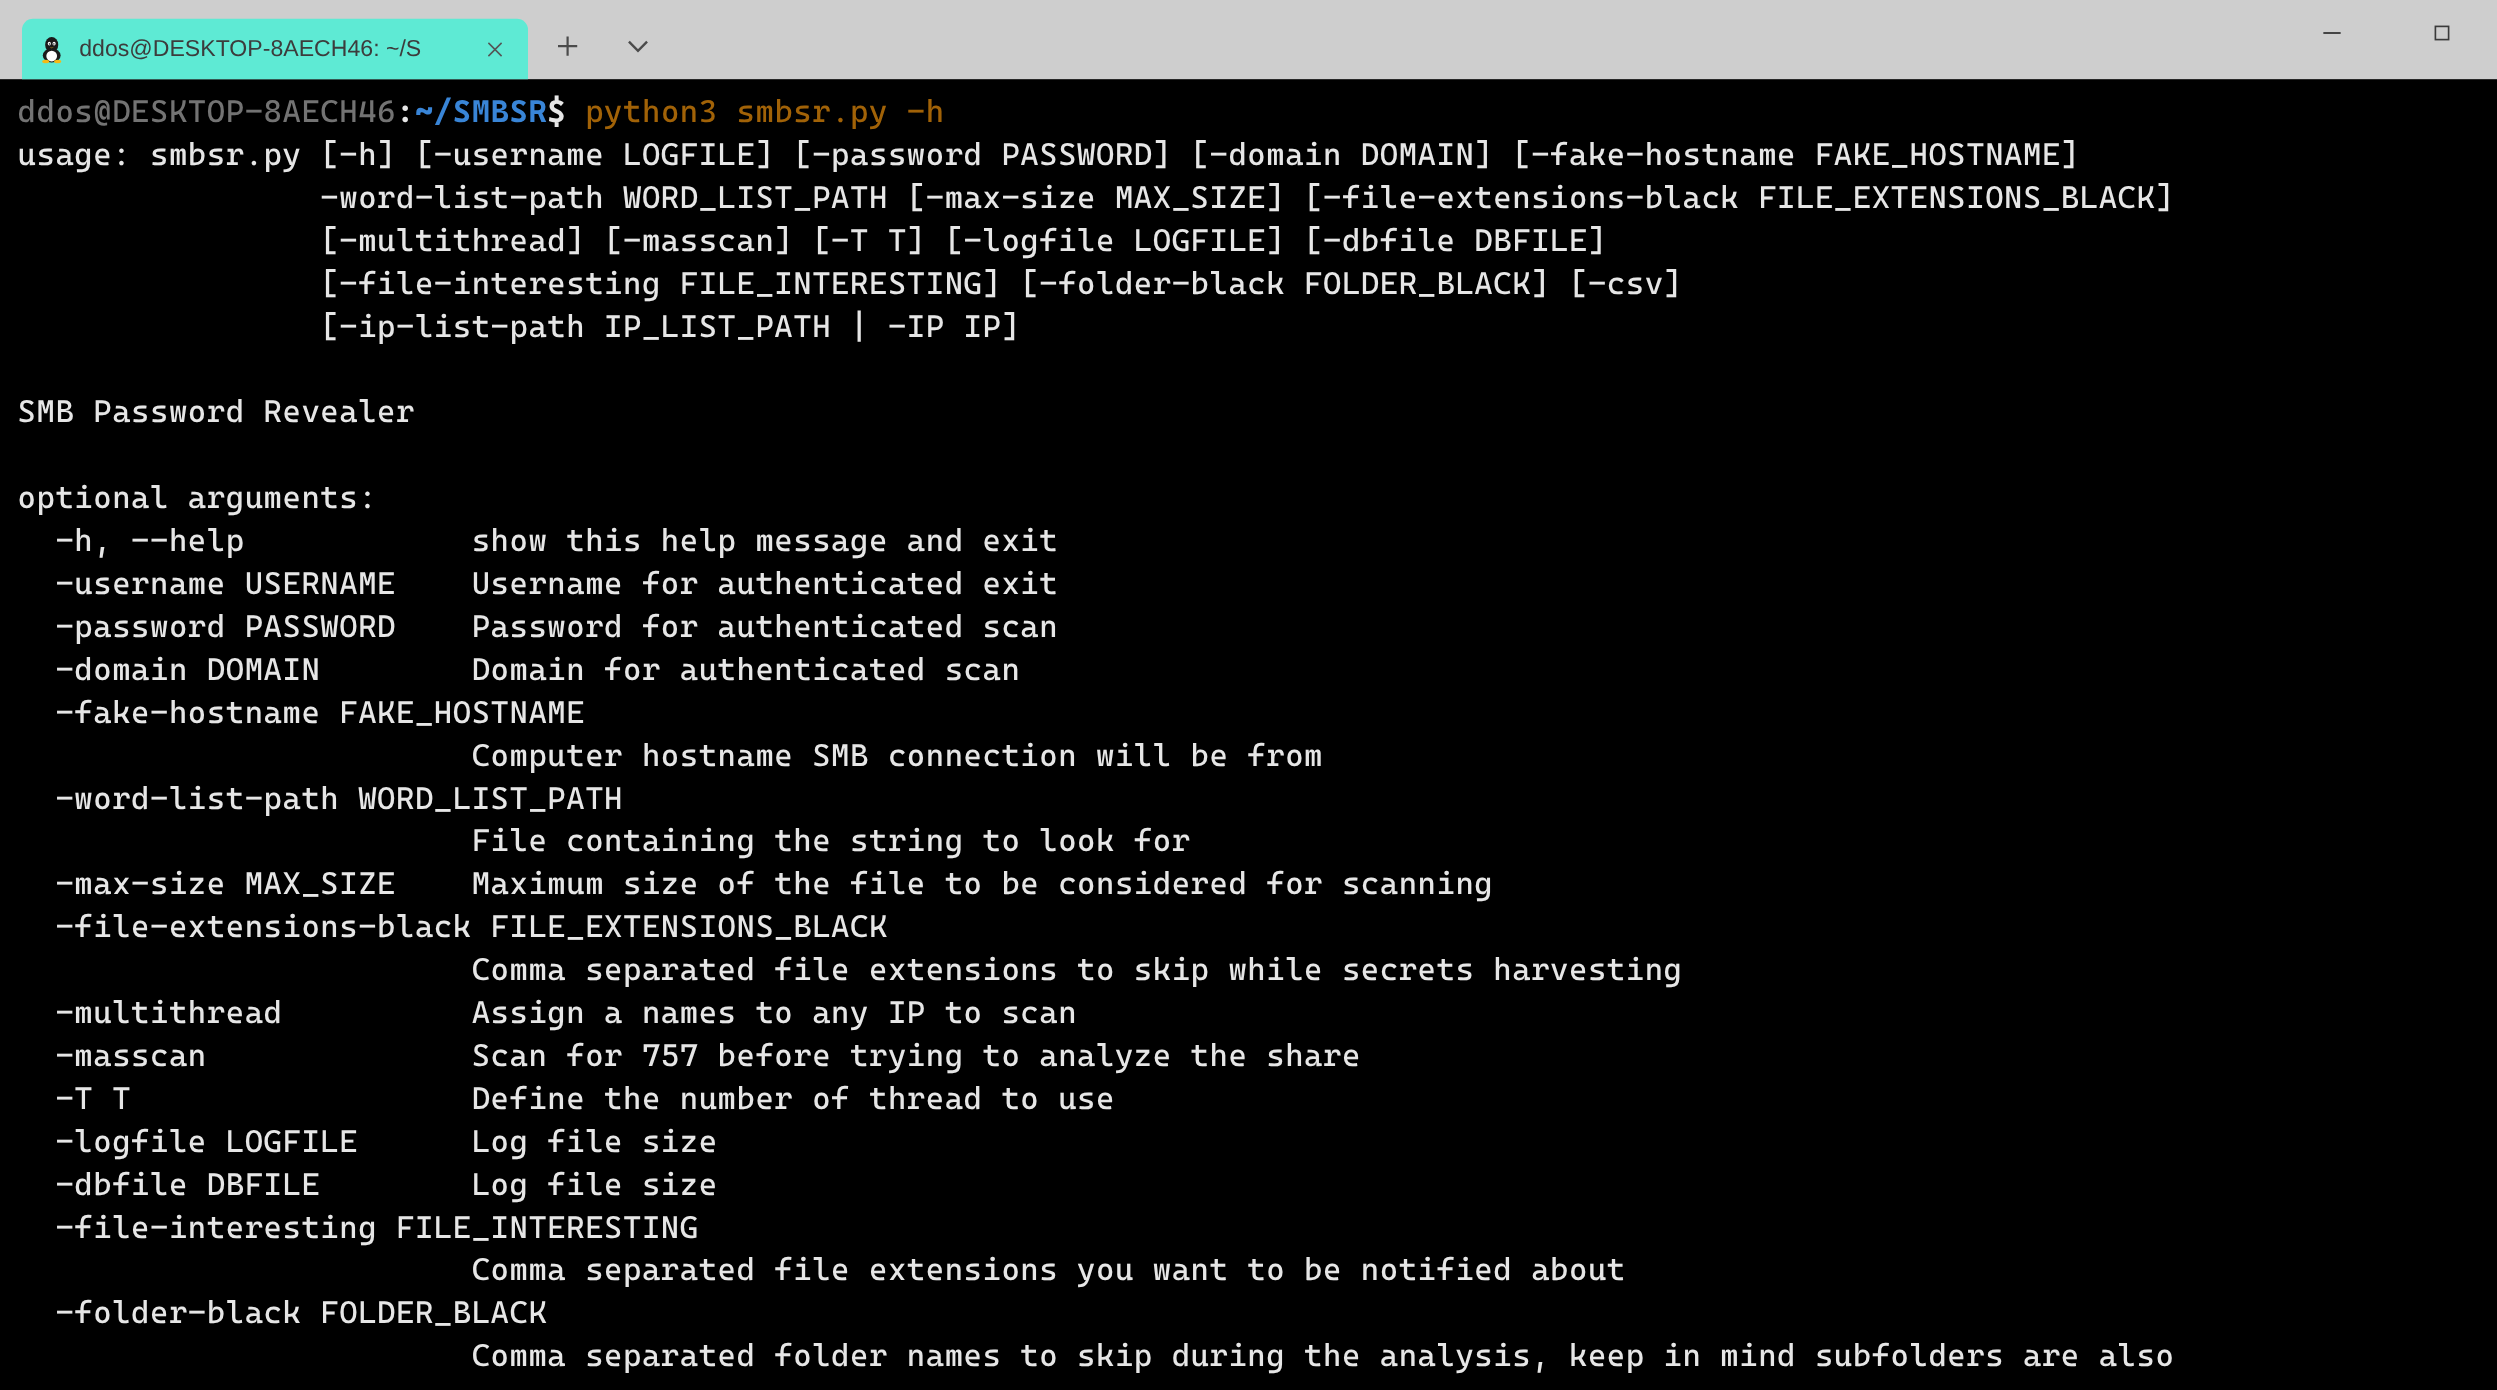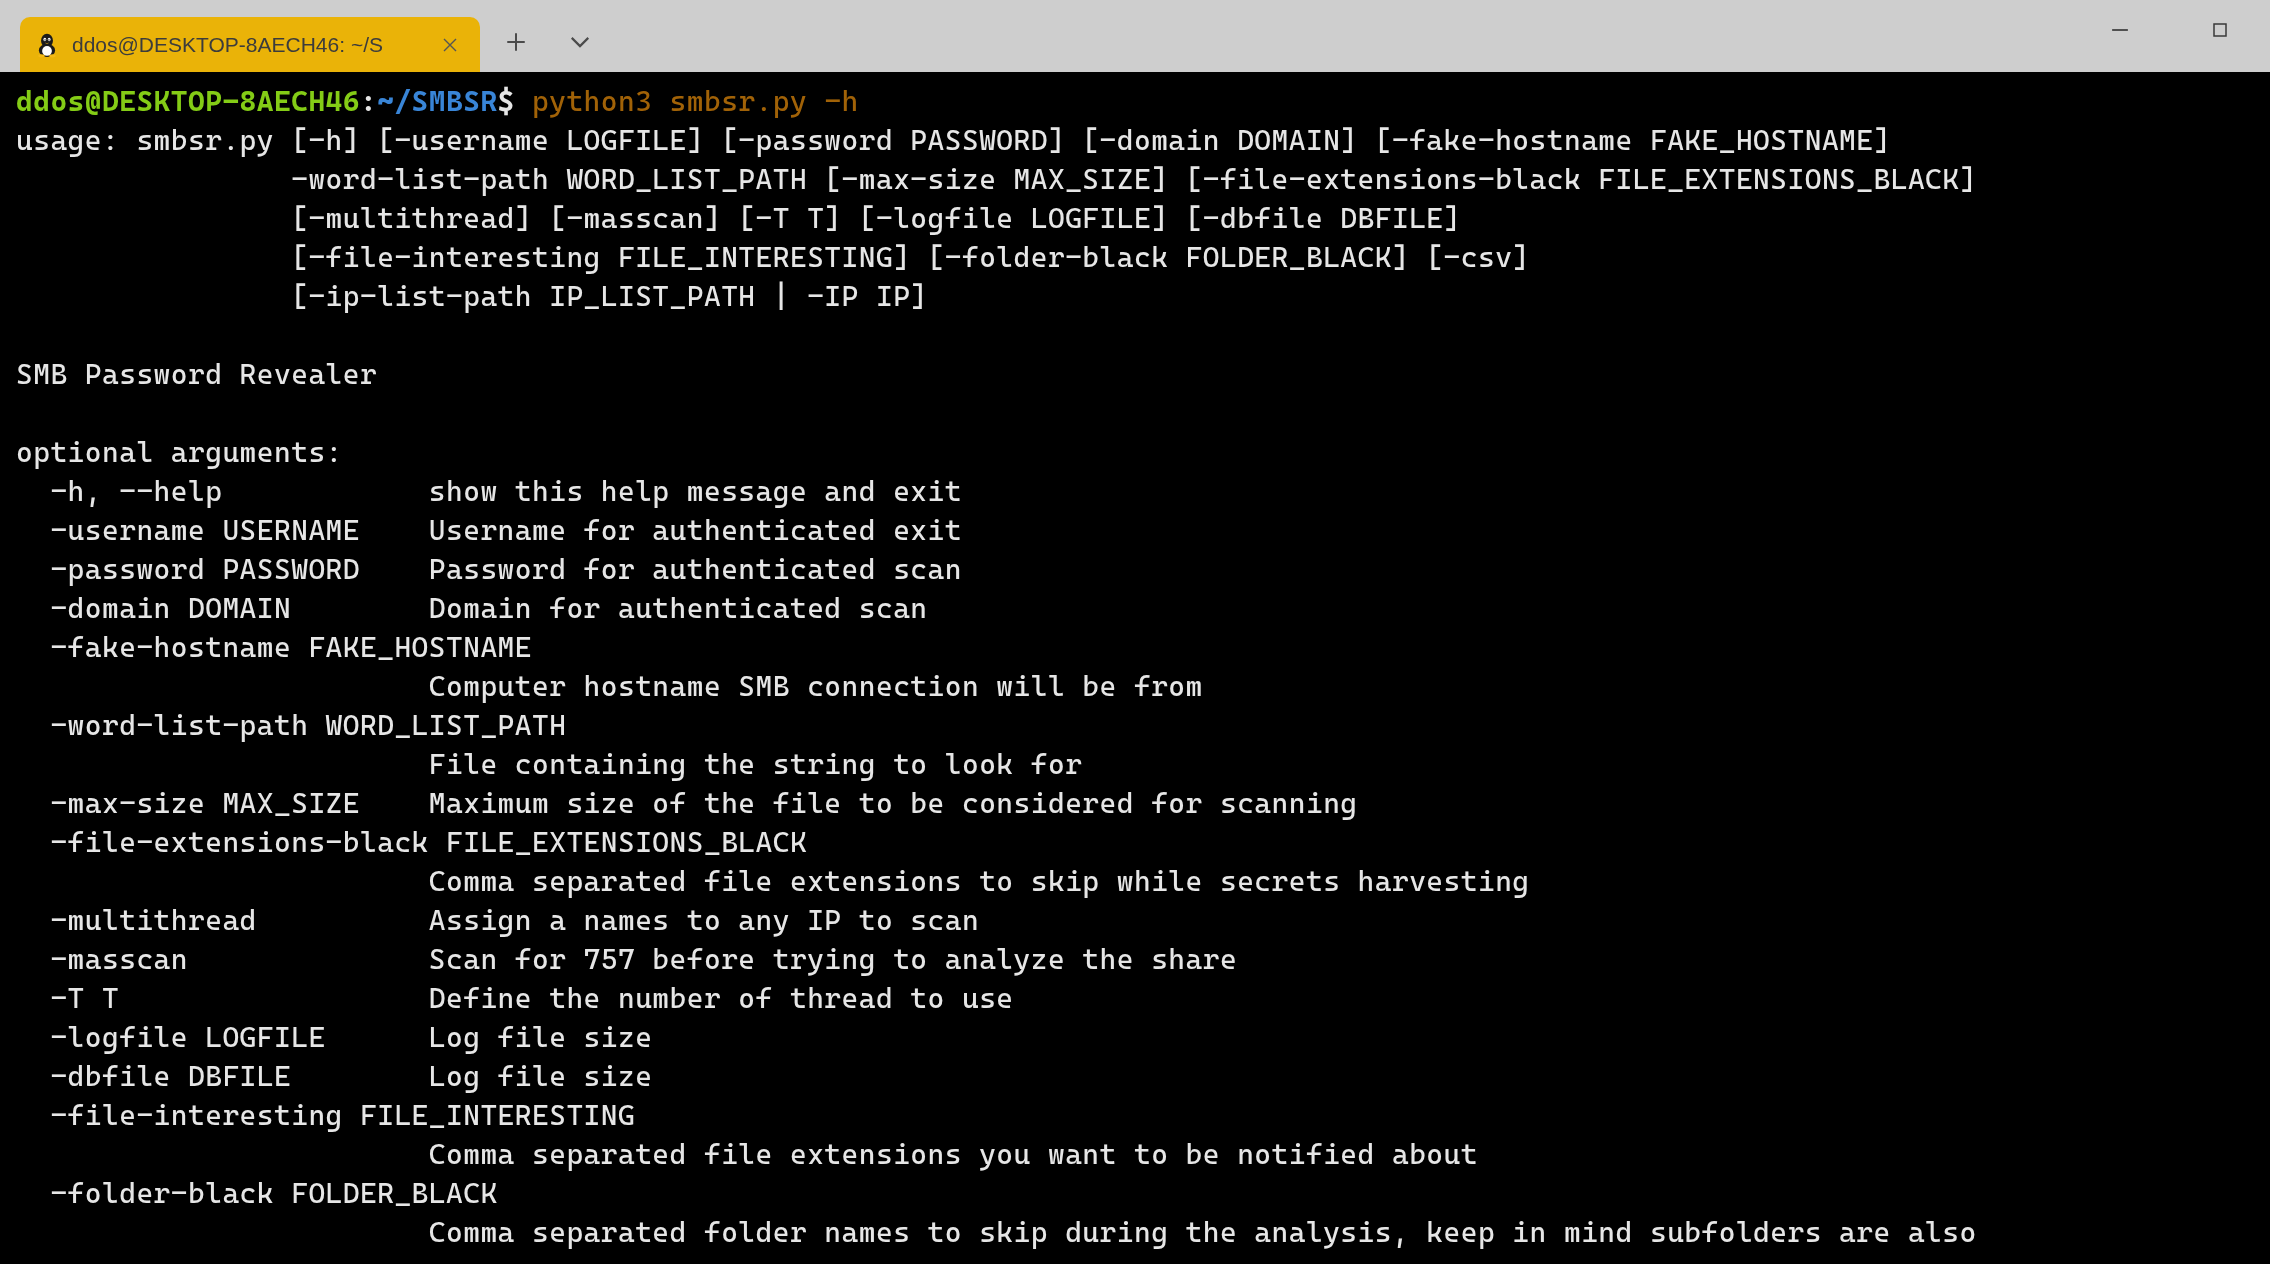--- a/index.html
+++ b/index.html
@@ -15,21 +15,21 @@
       overflow: hidden;
     }
     .titlebar {
       background: #cecece;
       height: 72px;
       display: flex;
       align-items: center;
       position: relative;
     }
     .tab {
-      background: #eab308;
+      background: #5eead4;
       height: 55px;
       margin-left: 20px;
       margin-top: 17px;
       border-radius: 10px 10px 0 0;
       display: flex;
       align-items: center;
       padding: 0 18px 0 14px;
       gap: 12px;
       min-width: 460px;
     }
@@ -90,21 +90,21 @@
     .terminal {
       background: #000;
       color: #e6e6e6;
       font-family: "Cascadia Mono", "Consolas", "Courier New", monospace;
       font-size: 28.5px;
       line-height: 39px;
       padding: 10px 16px;
       white-space: pre;
       letter-spacing: 0.5px;
     }
-    .prompt-user { color: #84cc16; font-weight: bold; }
+    .prompt-user { color: #737373; font-weight: normal; }
     .prompt-colon { color: #e6e6e6; font-weight: bold; }
     .prompt-tilde { color: #3985d7; font-weight: bold; }
     .prompt-path { color: #3985d7; font-weight: bold; }
     .prompt-dollar { color: #e6e6e6; font-weight: bold; }
     .cmd { color: #a16207; }
   </style>
 </head>
 <body>
 
 <div class="titlebar">

